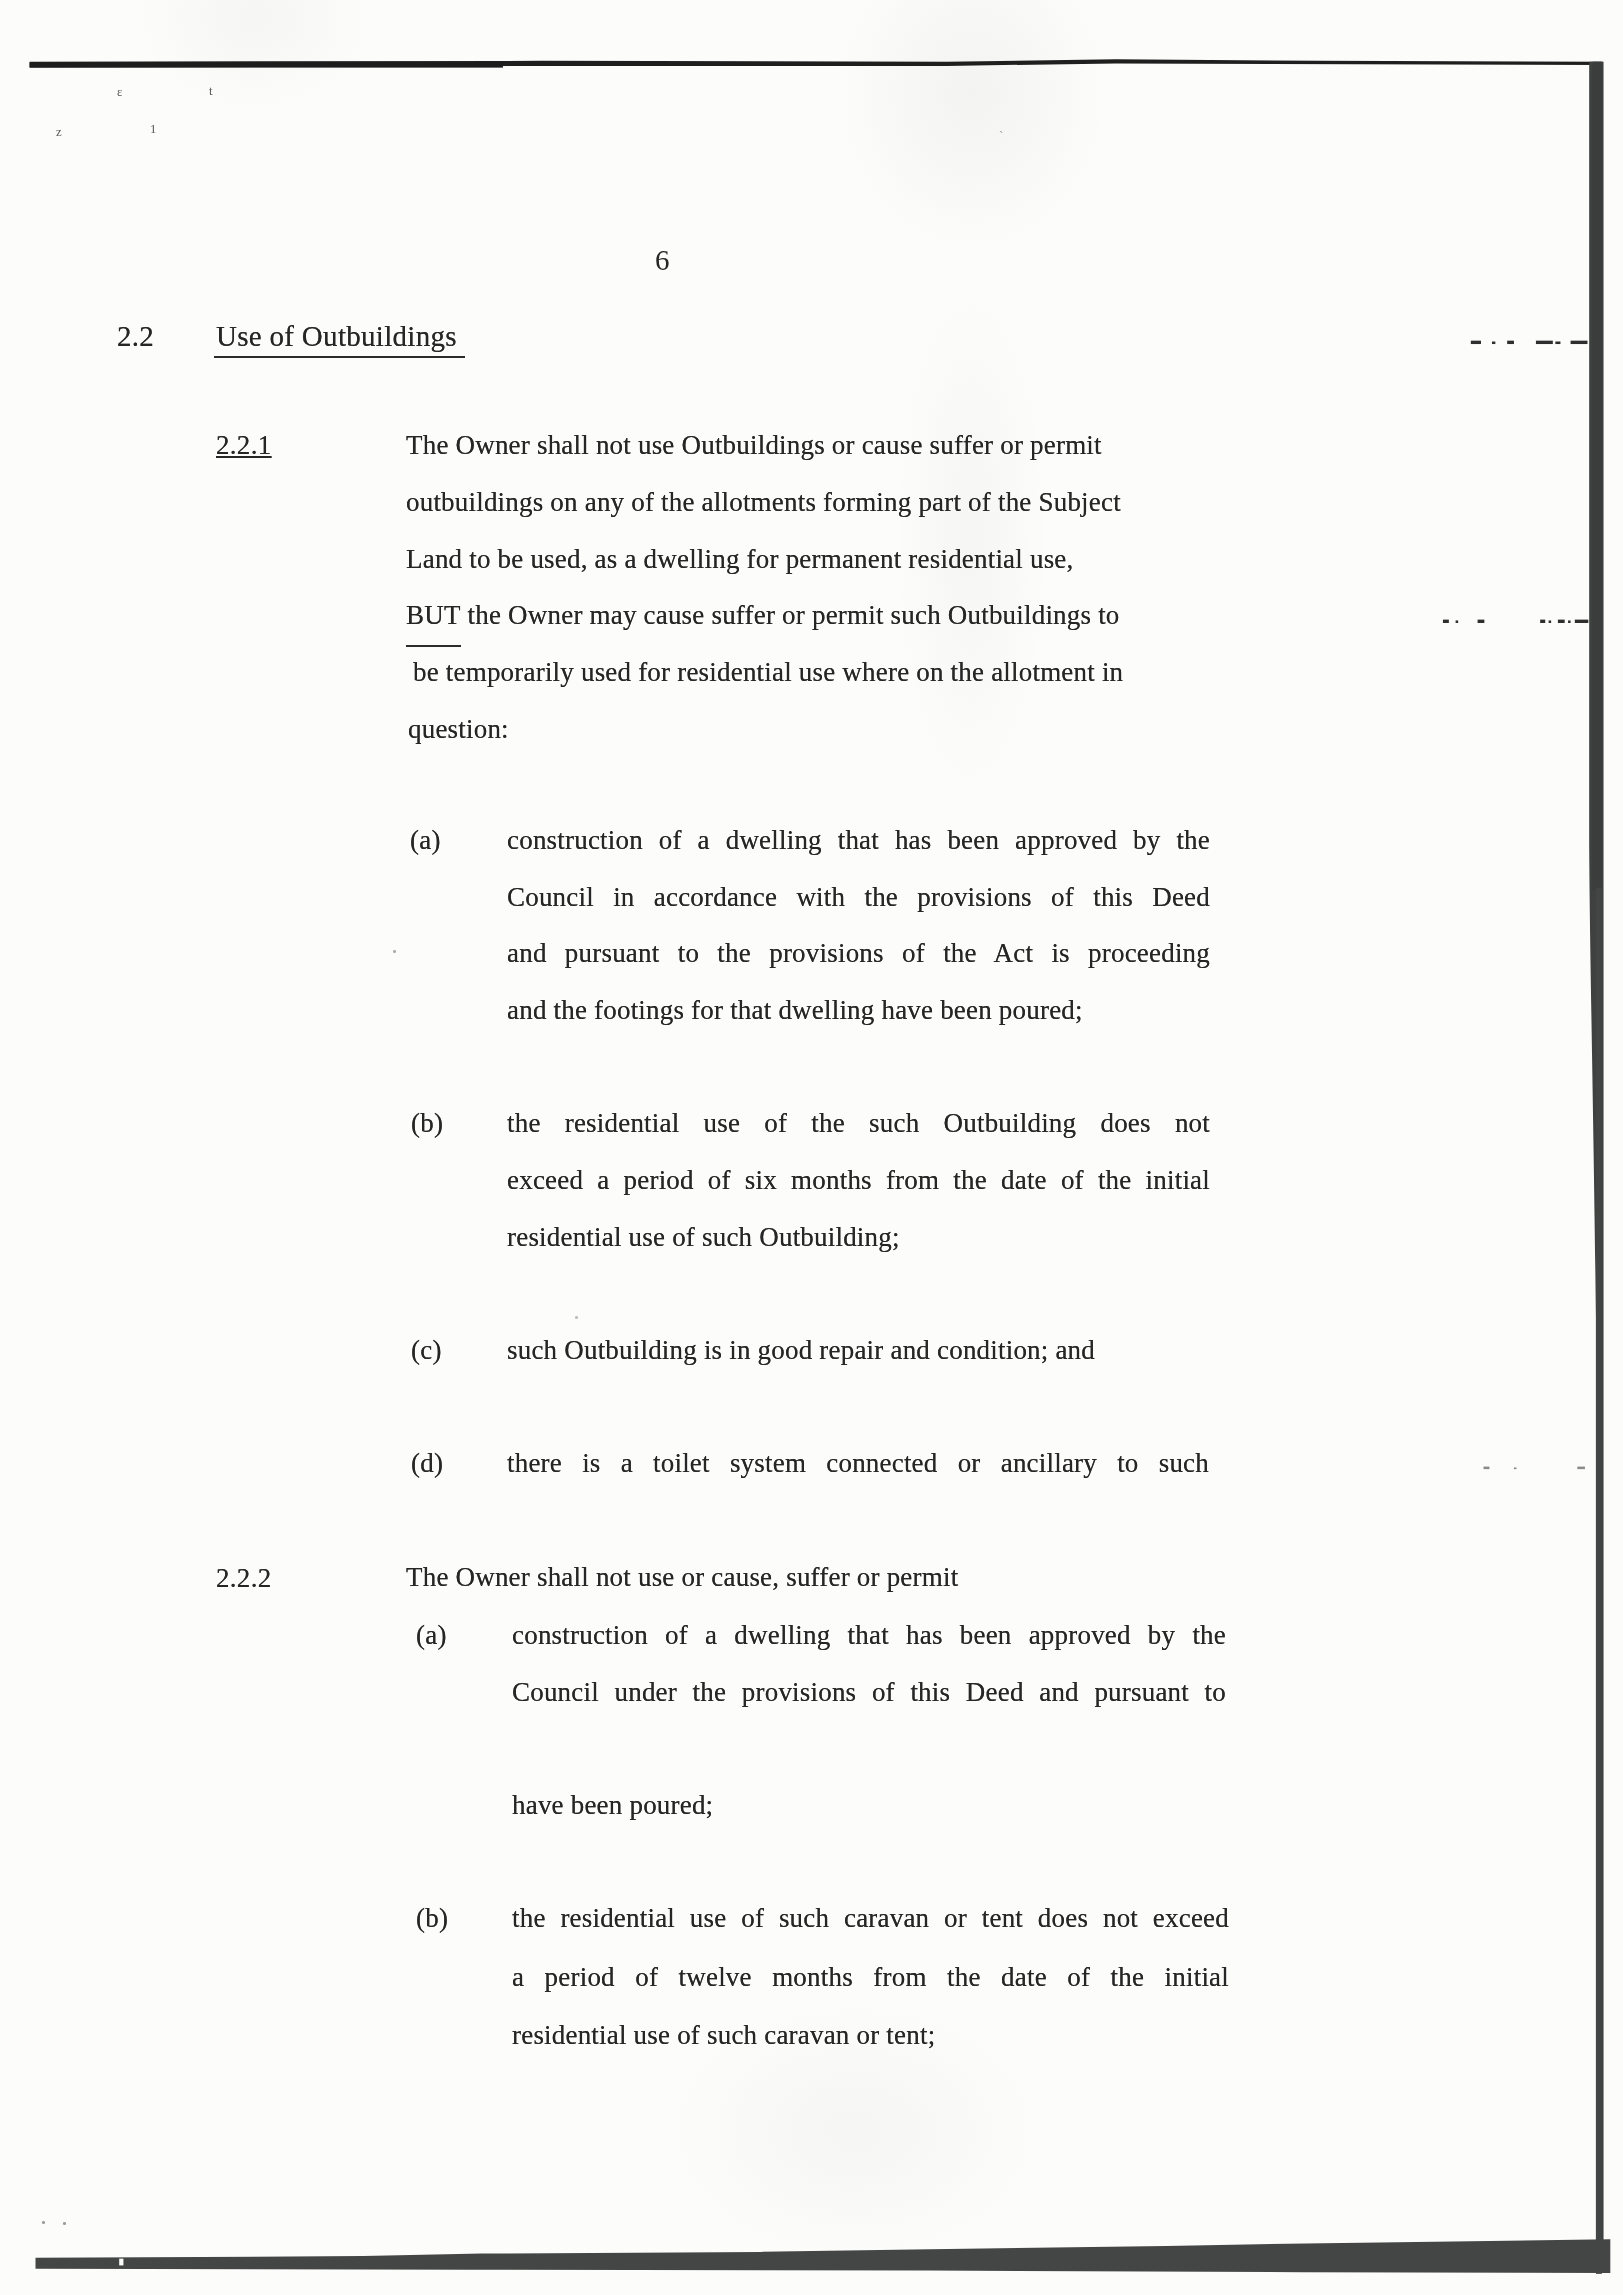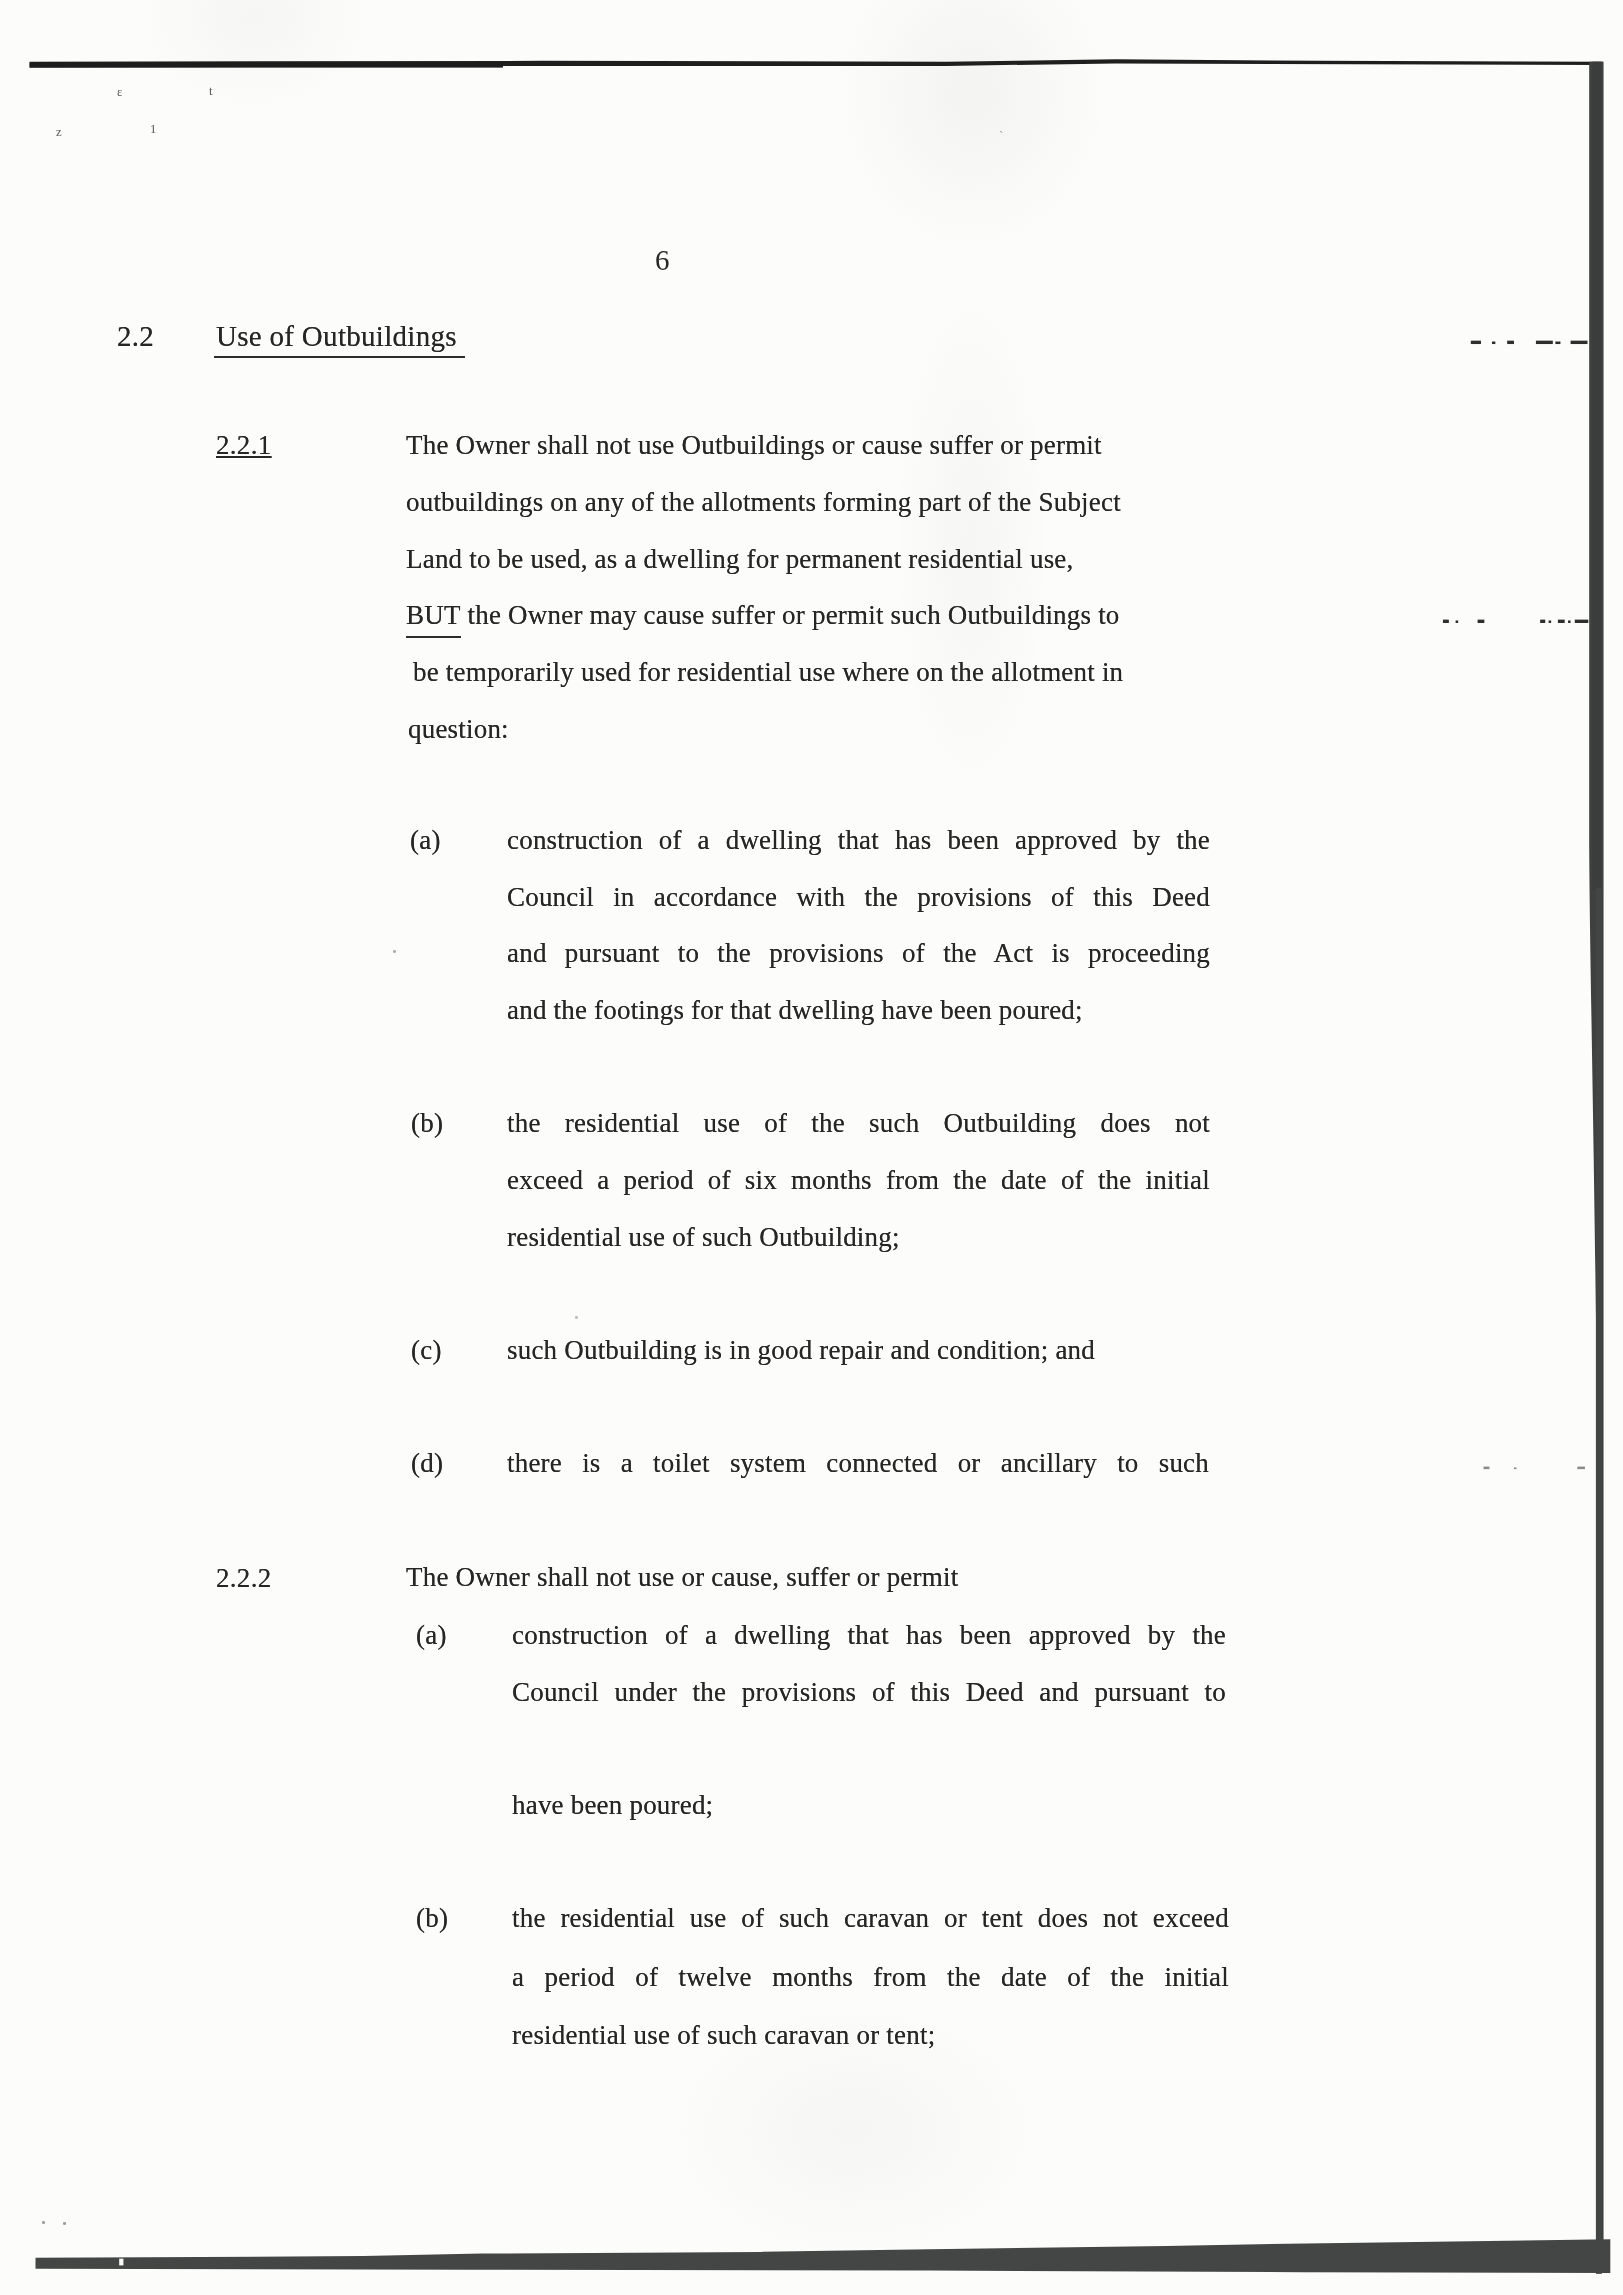--- a/index.html
+++ b/index.html
@@ -28,21 +28,21 @@
   .jl{
     white-space:normal;
     text-align:justify;
     font-size:27px;
     height:37px;overflow:hidden;
   }
   .jl::after{content:"";display:inline-block;width:100%;height:0;}
   .lbl{position:absolute;font-size:27px;letter-spacing:0.3px;text-shadow:0 0 0.5px rgba(30,30,30,.75);}
   .hd{font-size:29px;letter-spacing:0.3px;}
   .hd-title{border-bottom:2.5px solid #2c2c2c;padding:0 8.5px 4.2px 2.5px;margin-left:-2.5px;}
-  .emph-ul{border-bottom:2.5px solid #2c2c2c;padding-bottom:6px;}
+  .emph-ul{border-bottom:2.5px solid #2c2c2c;padding-bottom:15px;}
   .pageno{position:absolute;font-size:29px;}
   .stray{position:absolute;font-size:12.7px;color:#3a3a3a;opacity:.85;}
   .speck{position:absolute;background:#4a4a4a;border-radius:50%;}
   svg.artifacts{position:absolute;left:0;top:0;pointer-events:none;}
 </style>
 </head>
 <body>
 
 <div id="page">
 

